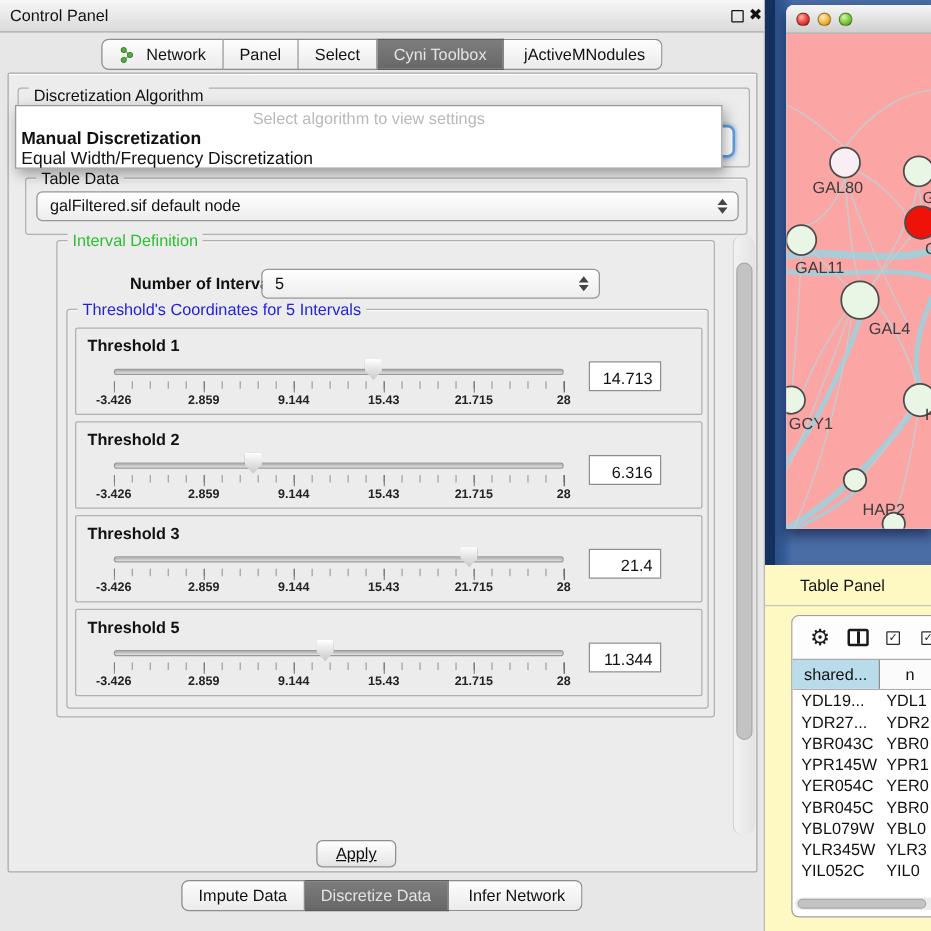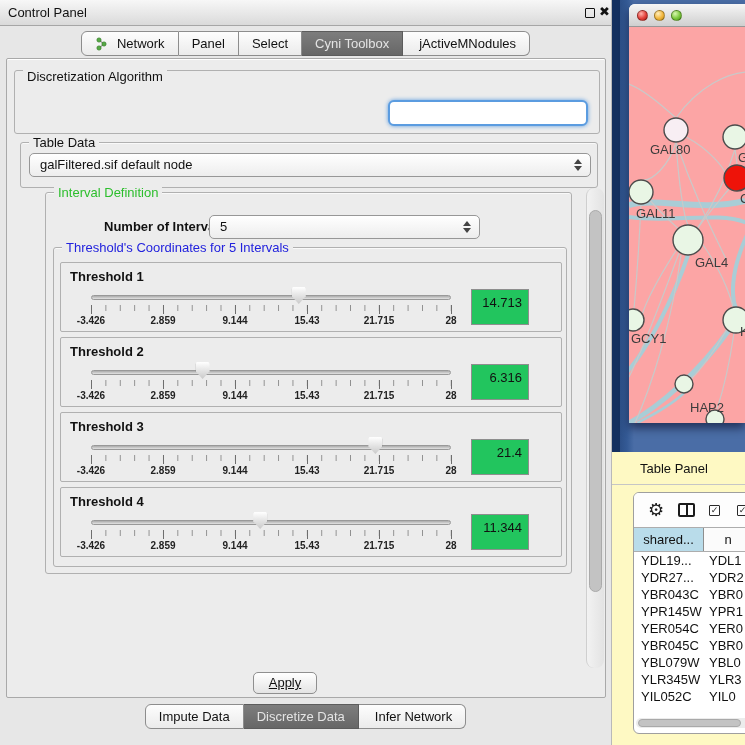--- a/index.html
+++ b/index.html
@@ -84,21 +84,21 @@
     clip-path:polygon(8% 0,92% 0,100% 12%,100% 55%,50% 100%,0 55%,0 12%);
     filter:drop-shadow(0 0 1px #777); }
   .ticks-minor { position:absolute; left:0; top:42px; width:361px; height:6px;
     background-image:linear-gradient(to right,#8f8f8f 1px,transparent 1px);
     background-size:4% 100%; border-right:1px solid #8f8f8f; }
   .ticks-major { position:absolute; left:0; top:42px; width:361px; height:9px;
     background-image:linear-gradient(to right,#6e6e6e 1px,transparent 1px);
     background-size:20% 100%; border-right:1px solid #6e6e6e; }
   .tlabels { position:absolute; left:0; top:52px; width:360px; height:12px; }
   .tl { position:absolute; transform:translateX(-50%); font-size:10px; font-weight:bold; color:#222; }
-  .value-box { position:absolute; left:410px; top:26px; width:58px; height:36px; background:#22c55e;
+  .value-box { position:absolute; left:410px; top:26px; width:58px; height:24px; background:#ffffff;
     border:1px solid #8e8e8e; font-size:13px; color:#111; text-align:right;
     padding:5px 6px 0 0; }
 
   
   .listbox { position:absolute; background:#fff; border:1px solid #9b9b9b; overflow:hidden; }
   .listbox .li { font-size:13px; color:#111; padding-left:10px; line-height:15.5px; }
   .list-vscroll { position:absolute; right:0; top:0; width:14px; height:100%;
     background:#ededed; border-left:1px solid #cfcfcf; }
   .list-vthumb { position:absolute; left:2px; top:2px; width:9px; height:44px;
     background:#c0c0c0; border:1px solid #a8a8a8; border-radius:5px; }
@@ -189,20 +189,25 @@
       </div>
     </div>
 
     <div class="main-panel"></div>
 
     <div class="algo-group">
       <span class="gtitle">Discretization Algorithm</span>
     </div>
     <div class="focus-combo"></div>
 
+    <div class="popup">
+      <span class="hint">Select algorithm to view settings</span>
+      <span class="opt bold">Manual Discretization</span>
+      <span class="opt">Equal Width/Frequency Discretization</span>
+    </div>
 
     <div class="group" style="left:20px; top:142px; width:578px; height:46px;">
       <span class="gtitle">Table Data</span>
       <div class="combo" style="left:8px; top:10px; width:562px; height:24px;">
         <span>galFiltered.sif default node</span>
         <span class="spin"></span>
       </div>
     </div>
 
     <div class="scroll-area">
@@ -270,21 +275,21 @@
                 <span class="tl" style="left:40%;">9.144</span>
                 <span class="tl" style="left:60%;">15.43</span>
                 <span class="tl" style="left:80%;">21.715</span>
                 <span class="tl" style="left:100%;">28</span>
               </div>
             </div>
             <div class="value-box">21.4</div>
           </div>
 
           <div class="th-box" style="top:239px;">
-            <span class="th-label">Threshold 4</span>
+            <span class="th-label">Threshold 5</span>
             <div class="slider">
               <div class="track"></div>
               <div class="thumb" style="left: calc(47% - 7px);"></div>
               <div class="ticks-minor"></div>
               <div class="ticks-major"></div>
               <div class="tlabels">
                 <span class="tl" style="left:0%;">-3.426</span>
                 <span class="tl" style="left:20%;">2.859</span>
                 <span class="tl" style="left:40%;">9.144</span>
                 <span class="tl" style="left:60%;">15.43</span>

